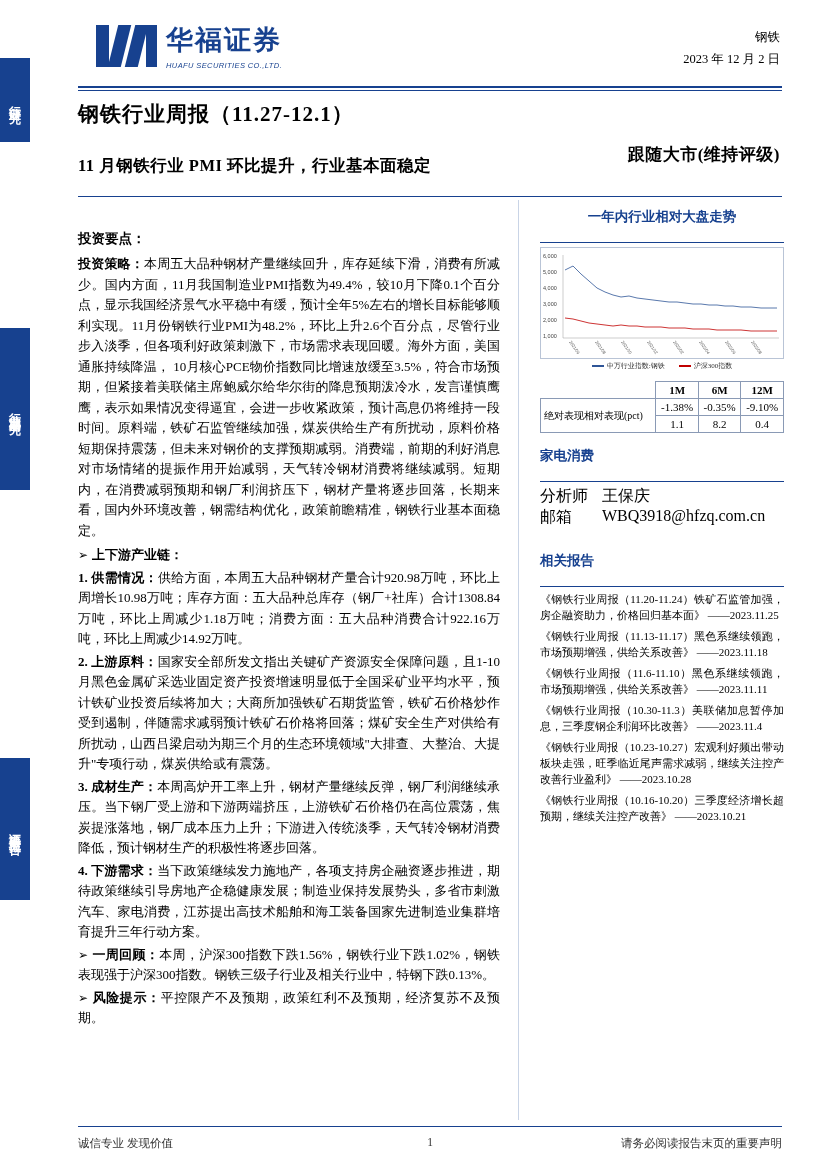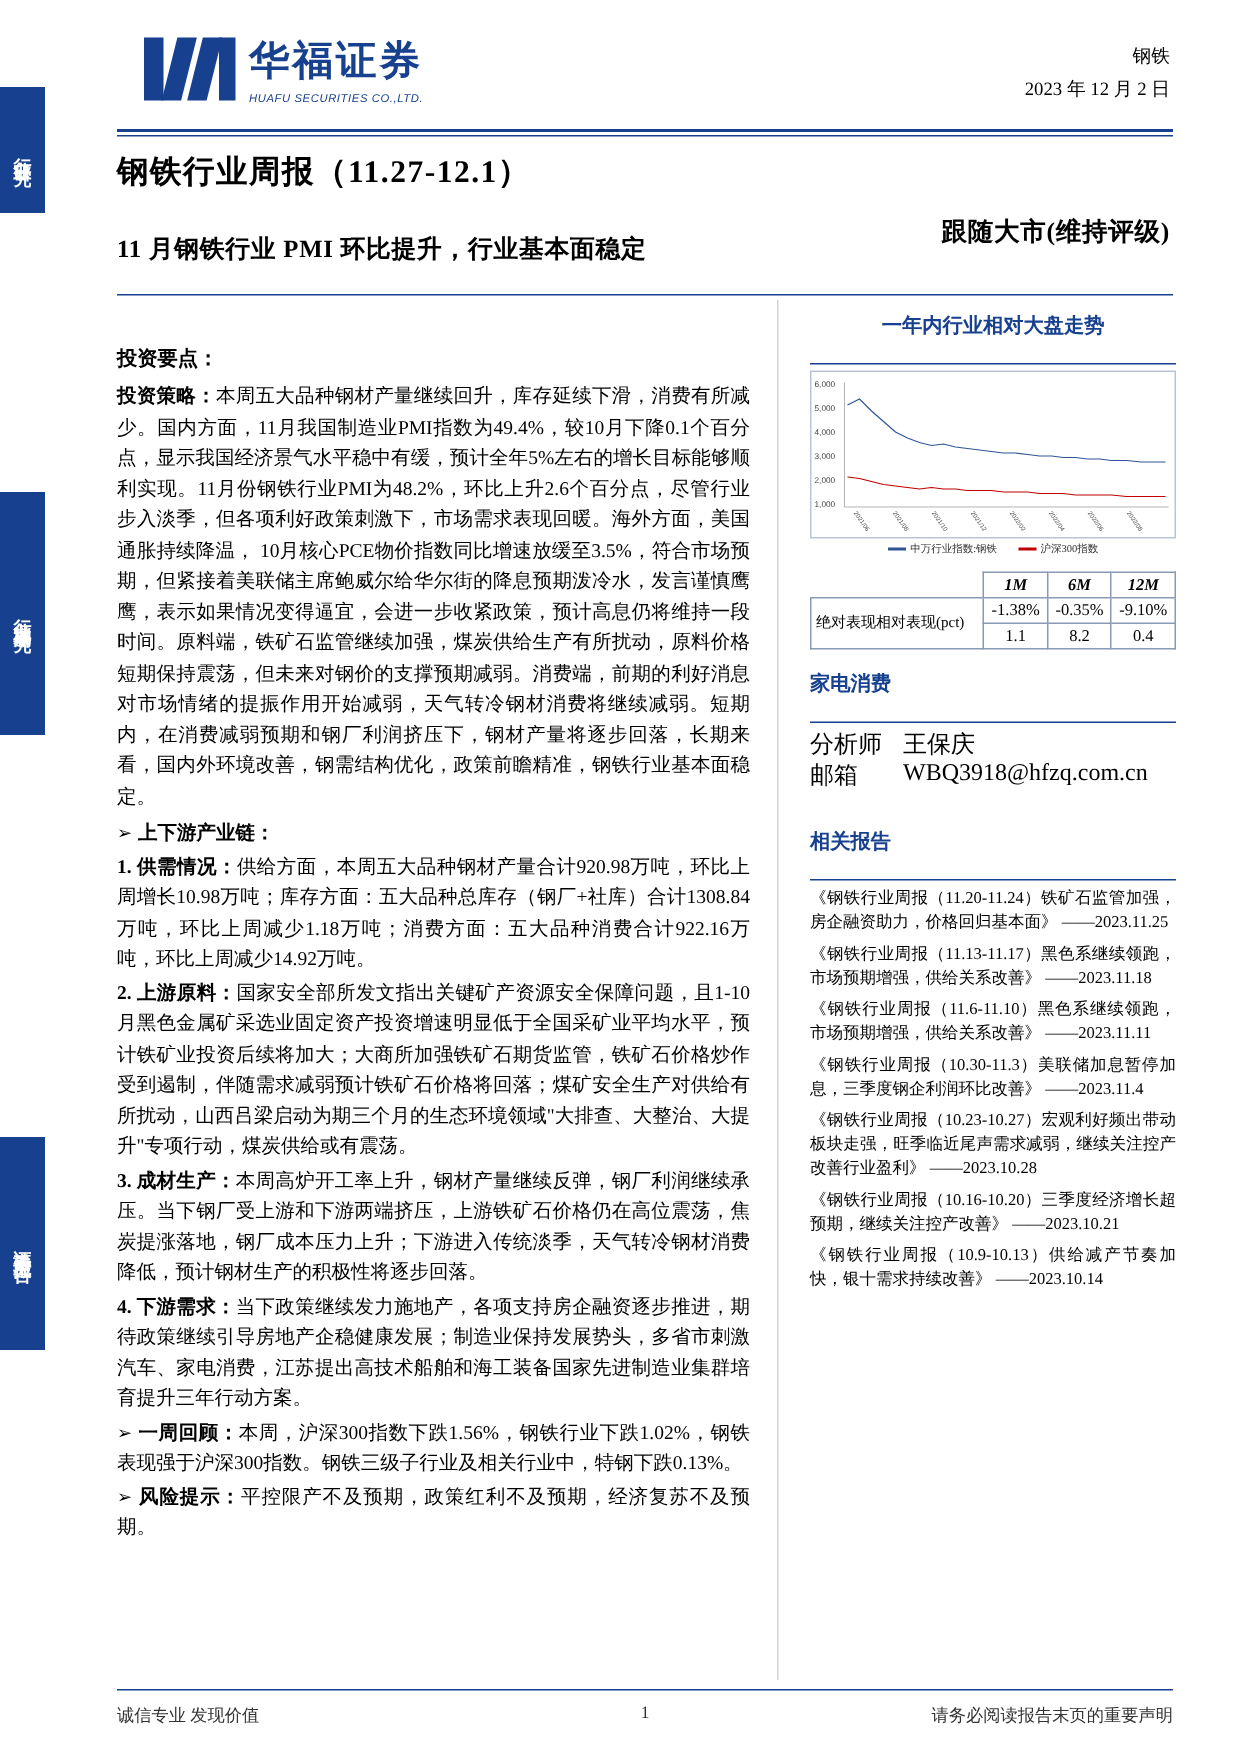--- a/index.html
+++ b/index.html
@@ -61,21 +61,21 @@
   
   .chart-box{width:244px;height:112px;border:1px solid #b9c4d6;box-sizing:border-box;position:relative;background:#fff;}
   .chart-svg{position:absolute;left:0;top:0;}
   .chart-legend{display:flex;justify-content:center;gap:14px;font-size:7px;margin-top:2px;color:#333;}
   .lg{display:flex;align-items:center;gap:3px;}
   .lg i{display:block;width:12px;height:2px;}
 
   
   table.perf{border-collapse:collapse;width:244px;margin-top:10px;font-size:11px;}
   table.perf td,table.perf th{border:1px solid #8a9ab5;padding:2px 3px;text-align:center;font-weight:normal;}
-  table.perf th{font-weight:bold;font-style:italic;}
+  table.perf th{font-weight:bold;}
   table.perf td.lbl{text-align:left;font-size:10px;line-height:12px;}
   .team .row{display:flex;}
   .team .k{width:62px;color:#000;}
   .team .v{flex:1;}
 
   .rep-item{font-size:11px;line-height:16px;margin-bottom:5px;text-align:justify;}
   .rep-date{font-size:11px;}
 
   
   .footer-rule{position:absolute;left:78px;right:44px;bottom:42px;height:1px;background:#17418f;}
@@ -247,24 +247,20 @@
         <span class="rep-date">——2023.11.4</span>
       </div>
       <div class="rep-item">
         <span>《钢铁行业周报（10.23-10.27）宏观利好频出带动板块走强，旺季临近尾声需求减弱，继续关注控产改善行业盈利》</span>
         <span class="rep-date">——2023.10.28</span>
       </div>
       <div class="rep-item">
         <span>《钢铁行业周报（10.16-10.20）三季度经济增长超预期，继续关注控产改善》</span>
         <span class="rep-date">——2023.10.21</span>
       </div>
-      <div class="rep-item">
-        <span>《钢铁行业周报（10.9-10.13）供给减产节奏加快，银十需求持续改善》</span>
-        <span class="rep-date">——2023.10.14</span>
-      </div>
     </div>
   </div>
 
   <div class="footer-rule"></div>
   <div class="footer">
     <div>诚信专业  发现价值</div>
     <div class="c">1</div>
     <div>请务必阅读报告末页的重要声明</div>
   </div>
 

